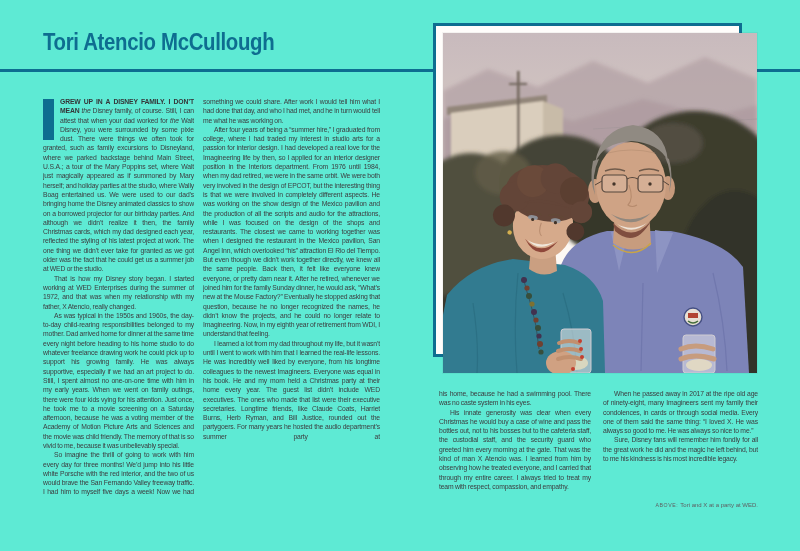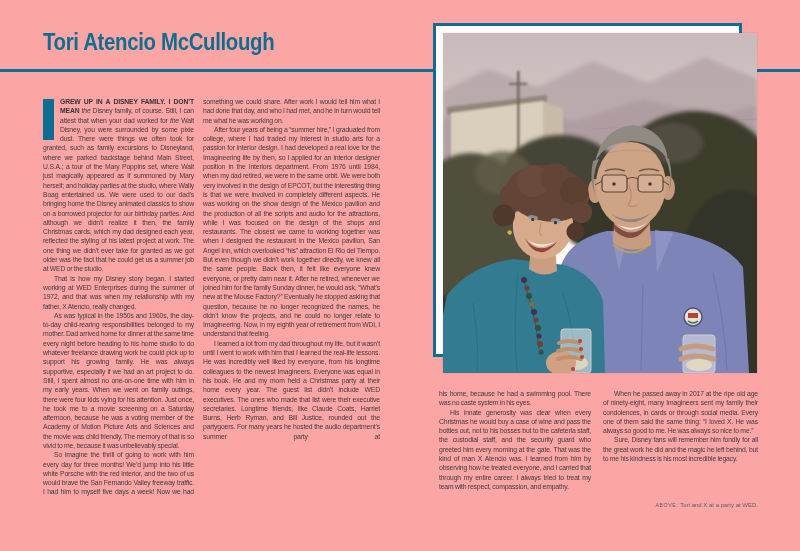--- a/index.html
+++ b/index.html
@@ -3,21 +3,21 @@
 <meta charset="utf-8">
 <style>
   :root{
     --accent-teal:#0e6d90;
     --body-text:#3c3c3f;
     --caption-text:#5e5e60;
   }
   html,body{margin:0;padding:0;background:#ffffff;}
   body{width:800px;height:551px;overflow:hidden;position:relative;
        font-family:"Liberation Sans",sans-serif;}
-  .spread{position:absolute;inset:0;background:#fca5a5;}
+  .spread{position:absolute;inset:0;background:#5eead4;}
 
   .title{position:absolute;left:43px;top:29px;margin:0;
          font-family:"Liberation Sans",sans-serif;font-weight:700;
          font-size:24px;line-height:26px;color:var(--accent-teal);
          letter-spacing:-0.4px;transform:scaleX(.85);transform-origin:0 50%;
          white-space:nowrap;}
   .rule{position:absolute;left:0;top:69px;width:800px;height:3px;
         background:var(--accent-teal);z-index:1;}
 
   .photo-frame{position:absolute;left:433px;top:23px;width:309px;height:334px;

